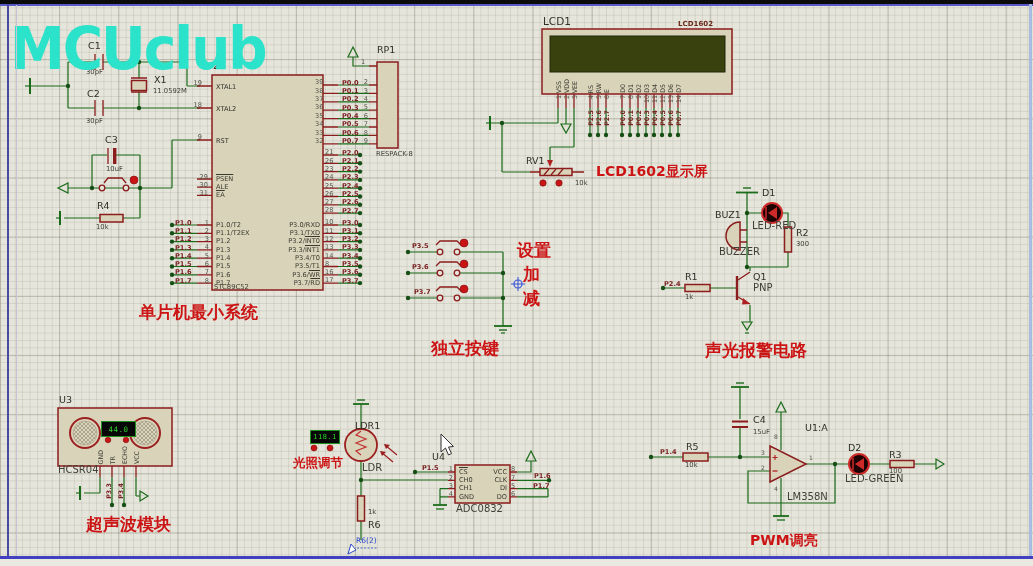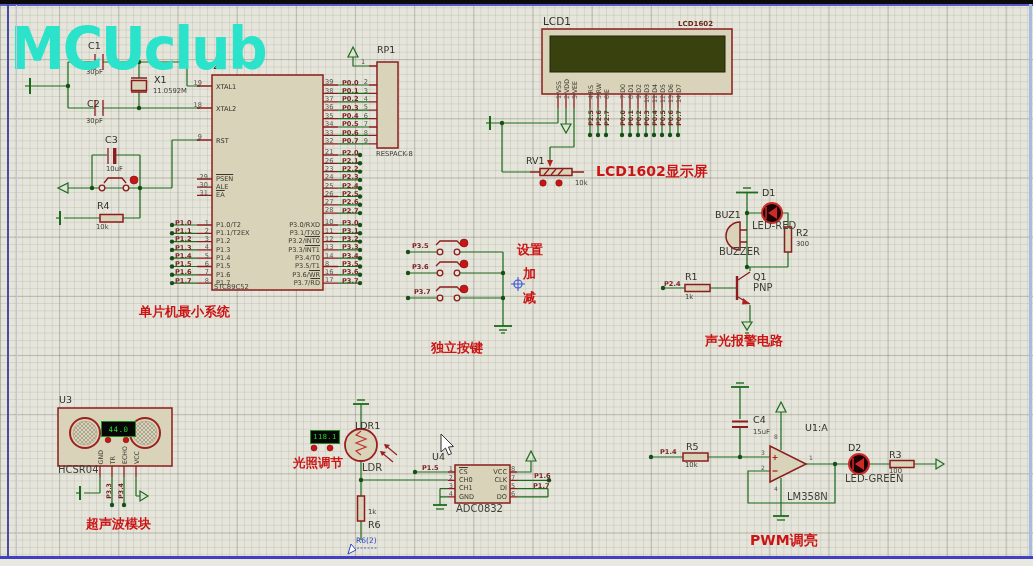--- a/index.html
+++ b/index.html
@@ -17,21 +17,21 @@
   .r{stroke:#8b1d1d;fill:none;stroke-width:1.3px;}
   .cf{fill:#d9d3ba;stroke:#8b1d1d;stroke-width:1.5px;}
   .dot{fill:#164f16;}
   .rdot{fill:#c81414;stroke:#7a0f0f;stroke-width:0.6px;}
   .po{stroke:#1a6b1a;fill:none;stroke-width:1.2px;}
   .gb{stroke:#1a6b1a;fill:none;}
   .al{position:absolute;color:#2f2f28;font-size:9.5px;line-height:10px;white-space:nowrap;}
   .val{font-size:6.8px;color:#3f3f35;line-height:7px;}
   .part{font-size:10px;color:#3f3f35;line-height:7px;}
   .net{font-size:6.6px;font-weight:bold;color:#7a2121;line-height:7px;}
-  .cn{font-weight:bold;color:#cc1414;font-size:13px;line-height:14px;}
+  .cn{font-weight:bold;color:#cc1414;font-size:17px;line-height:14px;}
   .disp{position:absolute;background:#070707;border:1px solid #1f8f1f;color:#2bd82b;
     font-family:"DejaVu Sans Mono","Liberation Mono",monospace;font-size:7.5px;
     display:flex;align-items:center;justify-content:center;letter-spacing:0.5px;}
   .prow{position:relative;font-size:6.6px;color:#3a3a30;white-space:nowrap;}
   .rows84 .prow{height:8.4px;line-height:8.4px;}
   .rows83 .prow{height:8.3px;line-height:8.3px;}
   .rows82 .prow{height:8.2px;line-height:8.2px;}
   .rcol{position:absolute;}
   .tr{text-align:right;}
   .num .prow{color:#55554a;}
@@ -325,21 +325,21 @@
     </g>
     <rect class="cf" x="890" y="460.5" width="24" height="7"></rect>
     <polygon class="po" points="936,459 936,469 944,464"></polygon>
   </g>
 
   <polygon points="441,434 441,452 445.5,448 448.5,455 451.5,453.5 448.5,447 453.5,446.5" fill="#ffffff" stroke="#333333" stroke-width="1"></polygon>
 </svg>
 
 <div class="al" style="left:88px;top:41px">C1</div>
 <div class="al val" style="left:86px;top:69px">30pF</div>
-<div class="al" style="left:87px;top:99px">C2</div>
+<div class="al" style="left:87px;top:89px">C2</div>
 <div class="al val" style="left:86px;top:118px">30pF</div>
 <div class="al" style="left:154px;top:75px">X1</div>
 <div class="al val" style="left:153px;top:88px">11.0592M</div>
 <div class="al" style="left:105px;top:135px">C3</div>
 <div class="al val" style="left:106px;top:166px">10uF</div>
 <div class="al" style="left:97px;top:201px">R4</div>
 <div class="al val" style="left:96px;top:224px">10k</div>
 <div class="al" style="left:213px;top:61px;font-size:10px">2</div>
 <div class="al val" style="left:214px;top:284px">STC89C52</div>
 <div class="al cn" style="left:139px;top:305px">单片机最小系统</div>
@@ -391,21 +391,21 @@
 <div class="prow">P1.0</div>
       <div class="prow">P1.1</div>
       <div class="prow">P1.2</div>
       <div class="prow">P1.3</div>
       <div class="prow">P1.4</div>
       <div class="prow">P1.5</div>
       <div class="prow">P1.6</div>
       <div class="prow">P1.7</div>
     </div>
 
-<div class="rcol rows84 num" style="left:325px;top:78.3px;width:14px">
+<div class="rcol rows84 num" style="left:315px;top:78.3px;width:14px">
 
 <div class="prow">39</div>
       <div class="prow">38</div>
       <div class="prow">37</div>
       <div class="prow">36</div>
       <div class="prow">35</div>
       <div class="prow">34</div>
       <div class="prow">33</div>
       <div class="prow">32</div>
     </div>
@@ -674,21 +674,21 @@
 <div class="al part" style="left:752px;top:222px">LED-RED</div>
 <div class="al" style="left:715px;top:210px">BUZ1</div>
 <div class="al part" style="left:719px;top:248px">BUZZER</div>
 <div class="al" style="left:796px;top:228px">R2</div>
 <div class="al val" style="left:796px;top:241px">300</div>
 <div class="al" style="left:753px;top:272px">Q1</div>
 <div class="al part" style="left:753px;top:284px">PNP</div>
 <div class="al" style="left:685px;top:272px">R1</div>
 <div class="al val" style="left:685px;top:294px">1k</div>
 <div class="al net" style="left:664px;top:281px">P2.4</div>
-<div class="al cn" style="left:705px;top:334px">声光报警电路</div>
+<div class="al cn" style="left:705px;top:343px">声光报警电路</div>
 
 <div class="al" style="left:59px;top:395px">U3</div>
 <div class="al part" style="left:58px;top:466px">HCSR04</div>
 <div class="disp" style="left:101px;top:421px;width:33px;height:14px">44.0</div>
 <div class="lcdgrp" style="left:94px;top:438px">
 
 <div class="u3cell">
         <span class="vtx">GND</span>
       </div>
       <div class="u3cell">

